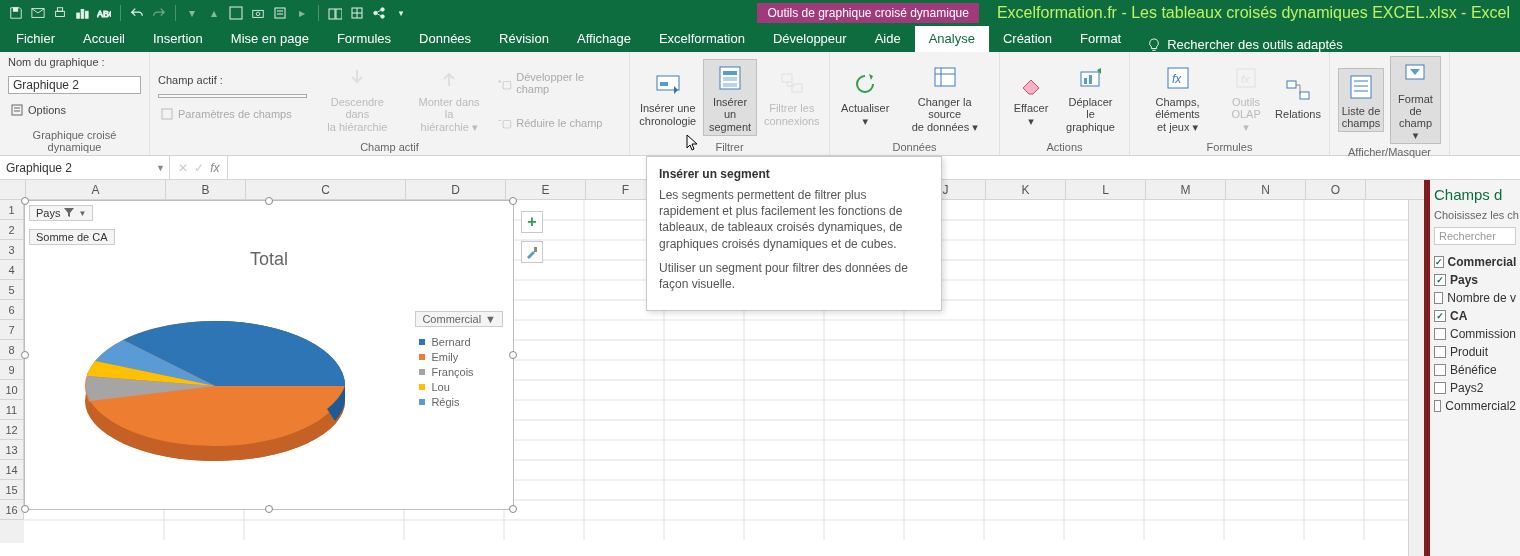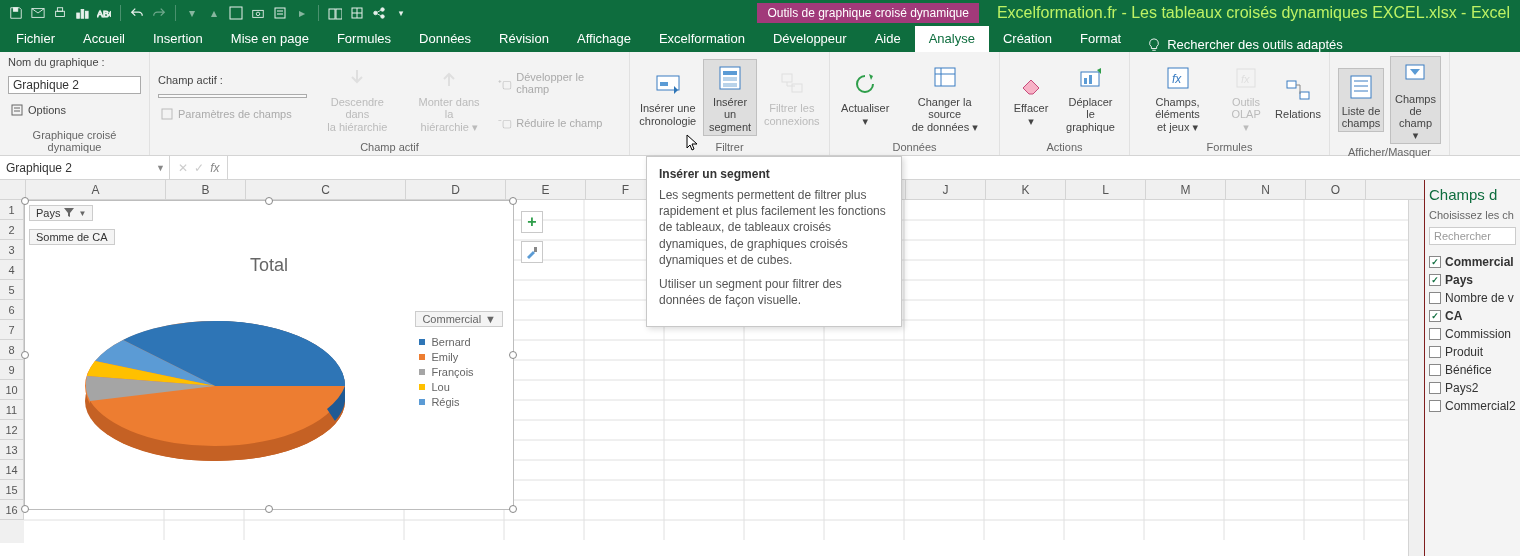--- a/index.html
+++ b/index.html
@@ -61,35 +61,35 @@
 
 .chart-obj { position: absolute; left: 0; top: 0; width: 490px; height: 310px; border: 1px solid #bdbdbd; background: #fff; }
 .chart-obj .handle { position: absolute; width: 8px; height: 8px; background: #fff; border: 1px solid #888; border-radius: 50%; }
 .h-tl { left: -4px; top: -4px; } .h-tr { right: -4px; top: -4px; }
 .h-bl { left: -4px; bottom: -4px; } .h-br { right: -4px; bottom: -4px; }
 .h-tc { left: 50%; top: -4px; margin-left: -4px; } .h-bc { left: 50%; bottom: -4px; margin-left: -4px; }
 .h-ml { left: -4px; top: 50%; margin-top: -4px; } .h-mr { right: -4px; top: 50%; margin-top: -4px; }
 .chip { display: inline-flex; align-items: center; gap: 4px; background: #f4f4f4; border: 1px solid #ccc; padding: 1px 6px; font-size: 11px; margin: 4px; }
 .chip .dd { font-size: 8px; color: #666; }
 .filter-ico { width: 10px; height: 10px; }
-.chart-title { text-align: center; font-size: 18px; color: #666; margin-top: 6px; }
+.chart-title { text-align: center; font-size: 18px; color: #666; }
 .legend { position: absolute; right: 10px; top: 110px; font-size: 11px; color: #666; }
 .legend .lh { background: #f4f4f4; border: 1px solid #ccc; padding: 1px 6px; margin-bottom: 6px; display: inline-flex; align-items: center; gap: 4px; }
 .legend .li { display: flex; align-items: center; gap: 6px; margin: 3px 0 3px 4px; }
 .legend .sw { width: 6px; height: 6px; }
 .side-btns { position: absolute; right: -30px; top: 10px; display: flex; flex-direction: column; gap: 8px; }
 .side-btn { width: 22px; height: 22px; border: 1px solid #c9c9c9; background: #fff; display: flex; align-items: center; justify-content: center; cursor: pointer; }
 
 
-.tooltip { position: absolute; left: 646px; top: 156px; width: 256px; background: #fff; border: 1px solid #c8c8c8; box-shadow: 2px 2px 6px rgba(0,0,0,.15); padding: 10px 12px; font-size: 12px; z-index: 50; }
+.tooltip { position: absolute; left: 646px; top: 156px; width: 296px; background: #fff; border: 1px solid #c8c8c8; box-shadow: 2px 2px 6px rgba(0,0,0,.15); padding: 10px 12px; font-size: 12px; z-index: 50; }
 .tooltip .tt-title { font-weight: 600; margin-bottom: 6px; color: #333; }
 .tooltip p { color: #555; margin-bottom: 8px; line-height: 1.35; }
 
 
-.pane { width: 96px; border-left: 1px solid #7f1d1d; background: #f4f4f4; padding: 6px 4px; overflow: hidden; }
+.pane { width: 96px; border-left: 6px solid #7f1d1d; background: #f4f4f4; padding: 6px 4px; overflow: hidden; }
 .pane h3 { font-size: 15px; font-weight: 400; color: #0e6d3e; white-space: nowrap; margin-bottom: 6px; }
 .pane .hint { font-size: 11px; color: #666; white-space: nowrap; margin-bottom: 6px; }
 .pane .search { background: #fff; border: 1px solid #ccc; padding: 2px 4px; font-size: 11px; color: #999; margin-bottom: 8px; white-space: nowrap; overflow: hidden; }
 .fld { display: flex; align-items: center; gap: 4px; font-size: 12px; padding: 2px 0; white-space: nowrap; }
 .cb { width: 12px; height: 12px; border: 1px solid #888; background: #fff; display: inline-flex; align-items: center; justify-content: center; font-size: 9px; color: #0e6d3e; }
 .cb.on::after { content: "✓"; }
 .fld.checked { font-weight: 600; }
 
 .scroll-v { position: absolute; right: 0; top: 20px; bottom: 0; width: 16px; background: #f0f0f0; border-left: 1px solid #d4d4d4; }
 .cursor { position: absolute; left: 686px; top: 134px; width: 14px; height: 18px; z-index: 60; pointer-events: none; }
@@ -411,21 +411,21 @@
           </span>
         <span class="cap"><span>Liste de</span><br><span>champs</span></span>
       </div>
       <div class="big-btn highlight">
         <span class="ico">
             <svg width="28" height="28">
               <rect x="4" y="4" width="18" height="14" fill="#fff" stroke="#3a7cc2"></rect>
               <path d="M8 8h10l-5 6z" fill="#5b9bd5"></path>
             </svg>
           </span>
-        <span class="cap"><span>Champs de</span><br><span>champ</span> ▾</span>
+        <span class="cap"><span>Format de</span><br><span>champ</span> ▾</span>
       </div>
     </div>
     <div class="group-title">Afficher/Masquer</div>
   </div>
 </div>
 
 <div class="formula-bar">
   <div class="name-box">
     <span>Graphique 2</span>
     <span class="dd">▼</span>

